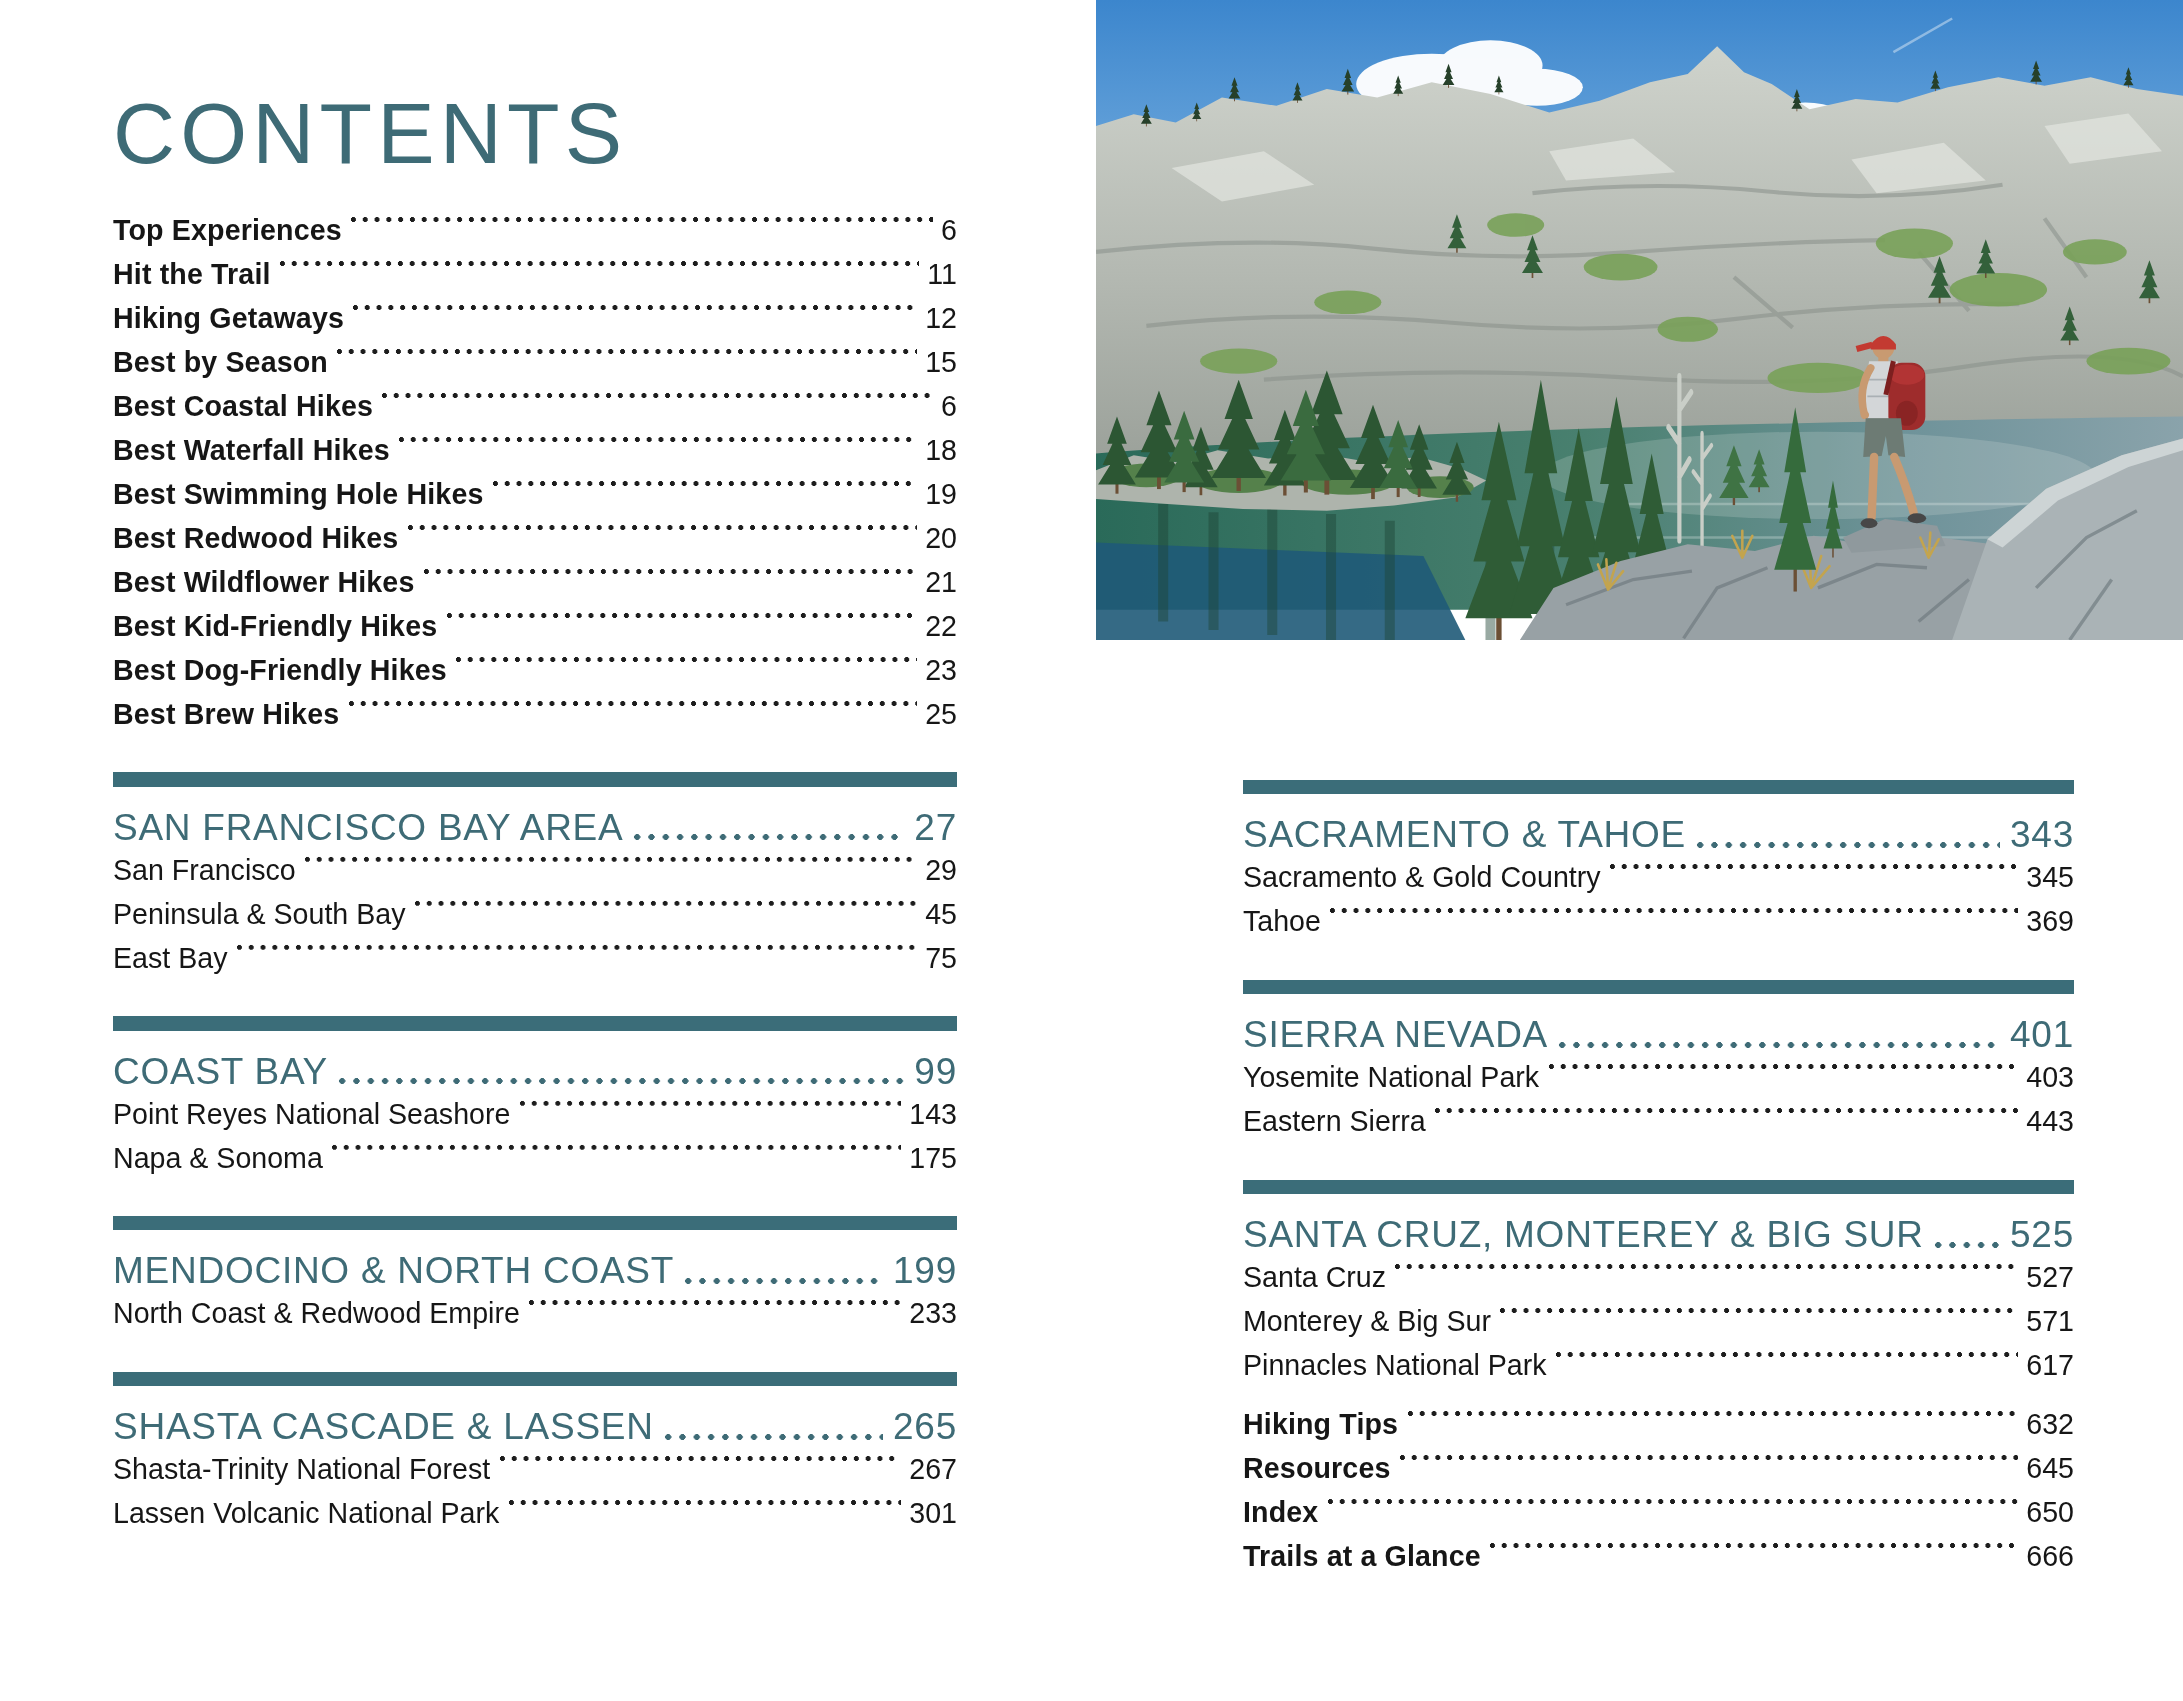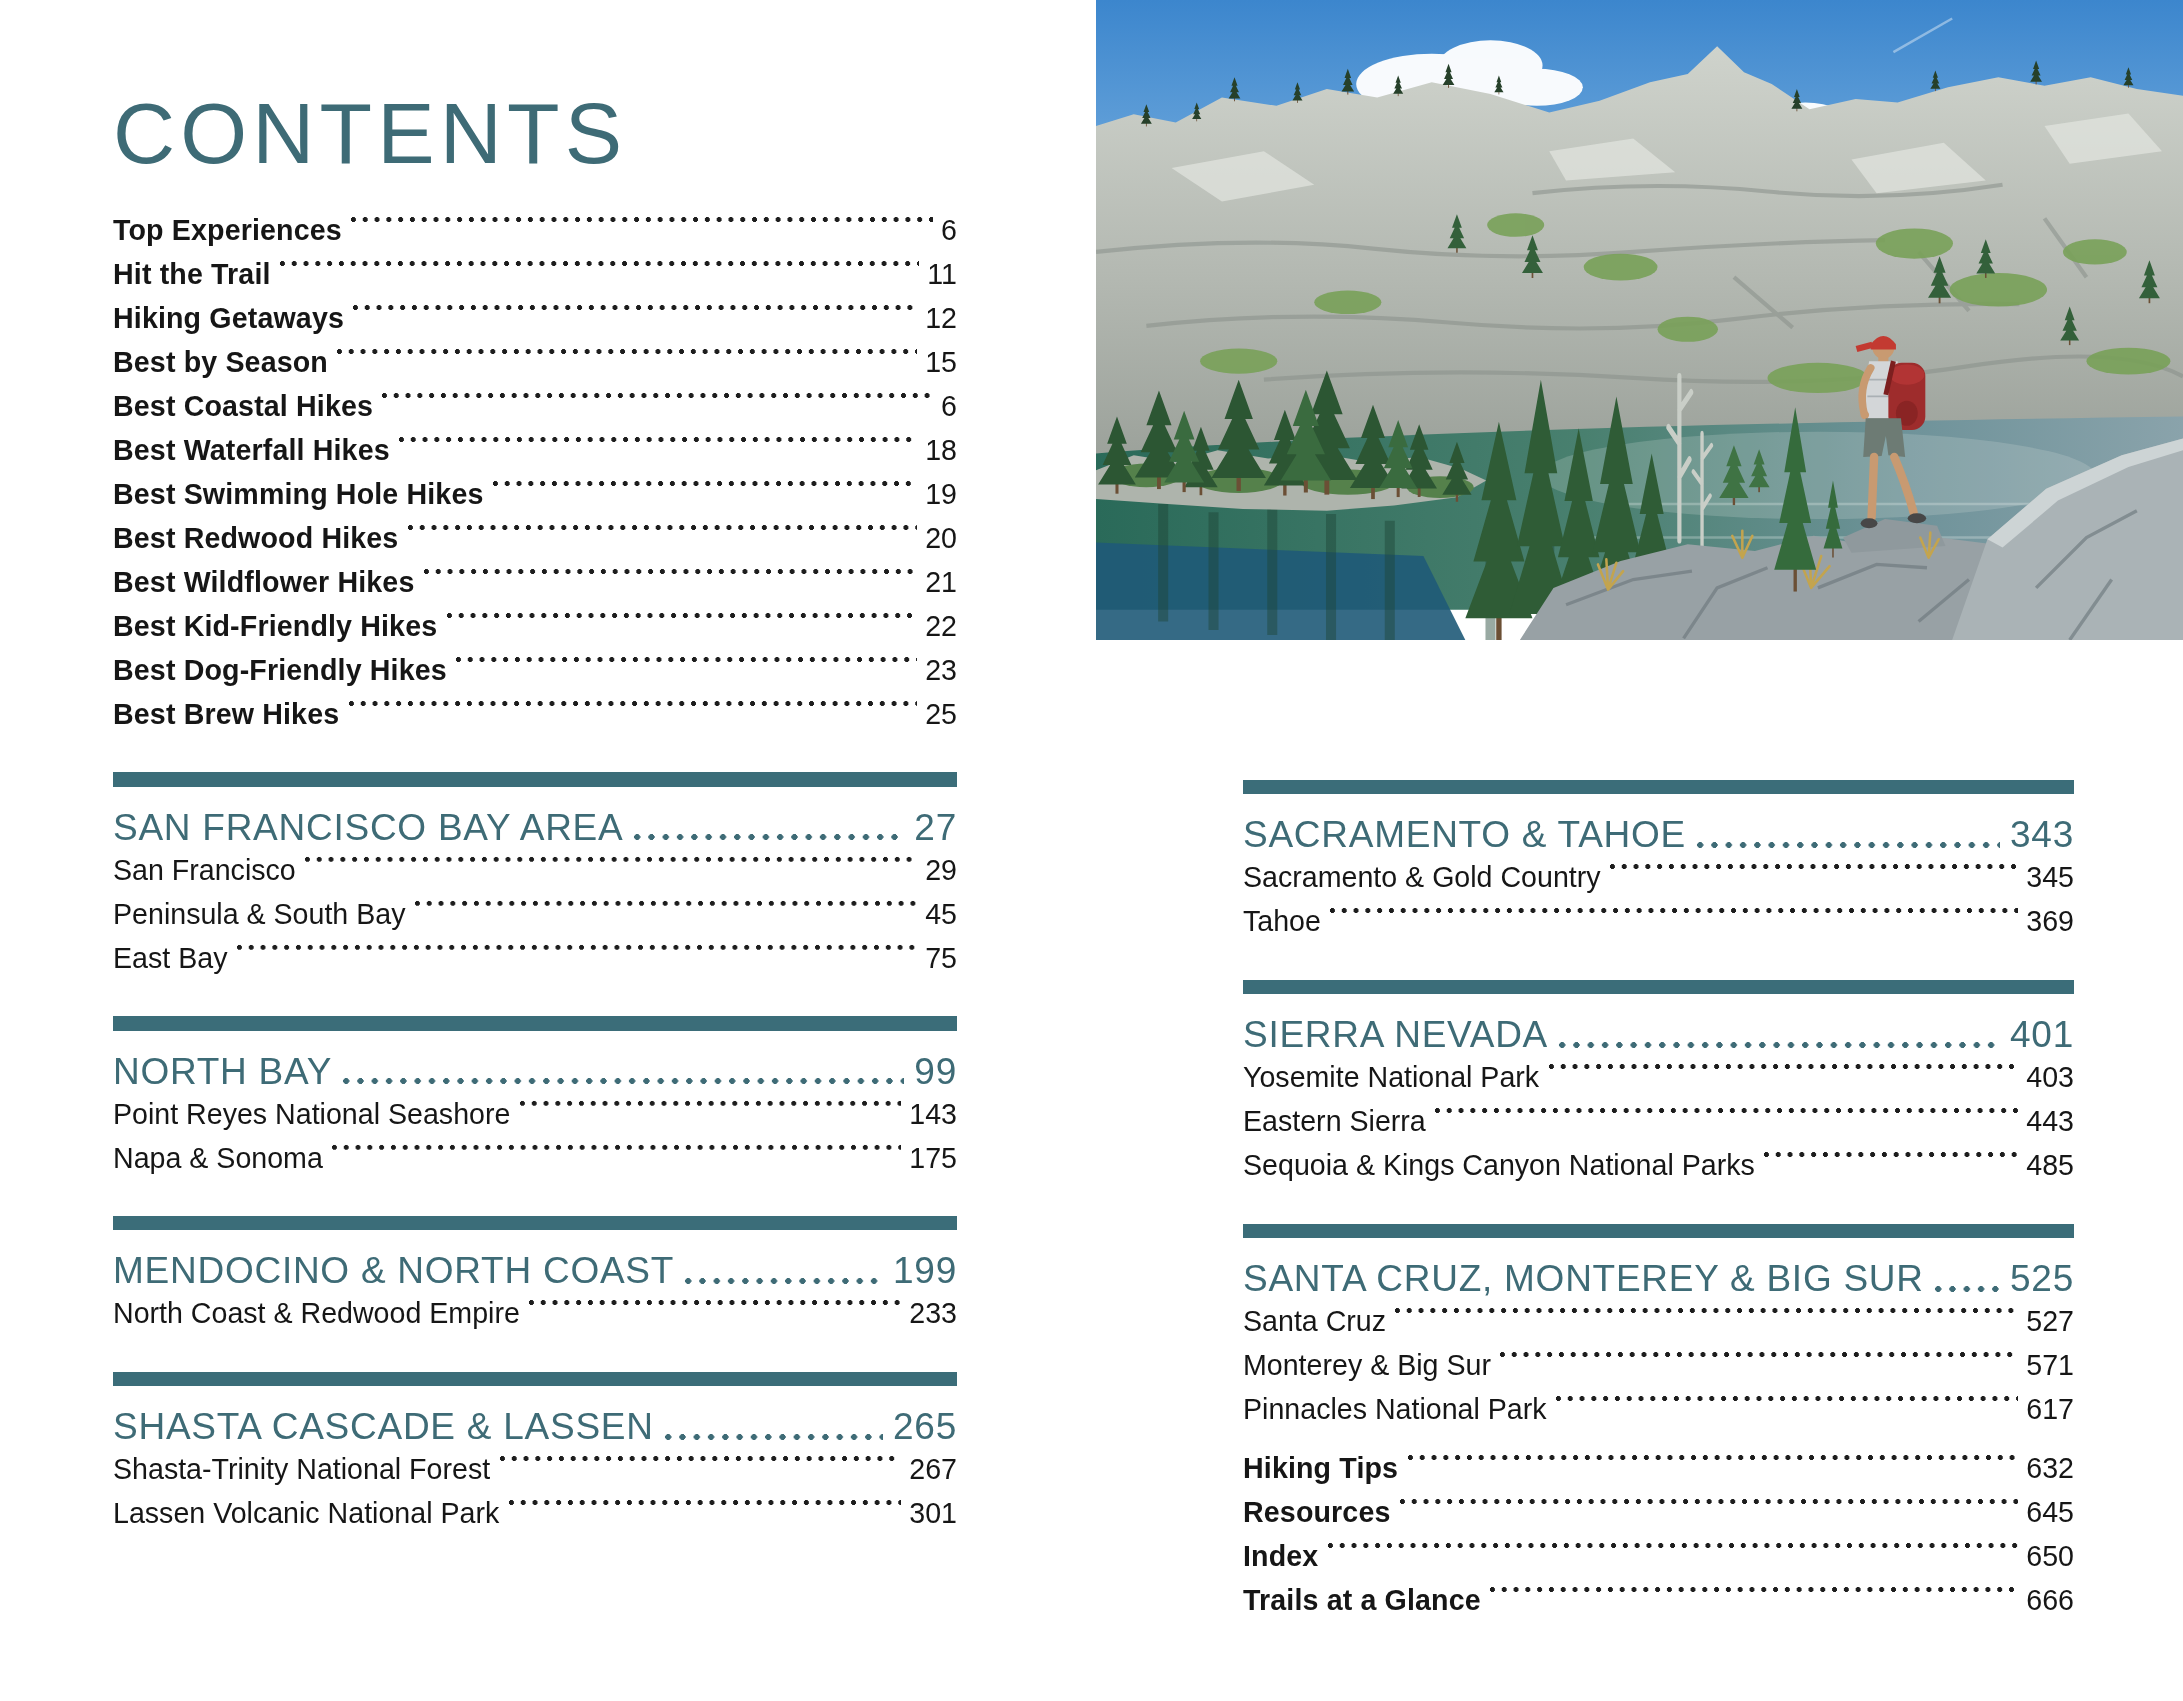--- a/index.html
+++ b/index.html
@@ -332,21 +332,21 @@
             <div class="row">
               <span class="label">East Bay</span>
               <span class="dots"></span>
               <span class="pg">75</span>
             </div>
           </div>
         </section>
         <section class="section">
           <div class="bar"></div>
           <div class="sec-head">
-            <span class="label">NORTH BAY</span>
+            <span class="label">COAST BAY</span>
             <span class="dots"></span>
             <span class="pg">99</span>
           </div>
           <div class="entries">
             <div class="row">
               <span class="label">Point Reyes National Seashore</span>
               <span class="dots"></span>
               <span class="pg">143</span>
             </div>
             <div class="row">
@@ -427,25 +427,20 @@
             <div class="row">
               <span class="label">Yosemite National Park</span>
               <span class="dots"></span>
               <span class="pg">403</span>
             </div>
             <div class="row">
               <span class="label">Eastern Sierra</span>
               <span class="dots"></span>
               <span class="pg">443</span>
             </div>
-            <div class="row">
-              <span class="label">Sequoia &amp; Kings Canyon National Parks</span>
-              <span class="dots"></span>
-              <span class="pg">485</span>
-            </div>
           </div>
         </section>
         <section class="section">
           <div class="bar"></div>
           <div class="sec-head">
             <span class="label">SANTA CRUZ, MONTEREY &amp; BIG SUR</span>
             <span class="dots"></span>
             <span class="pg">525</span>
           </div>
           <div class="entries">

